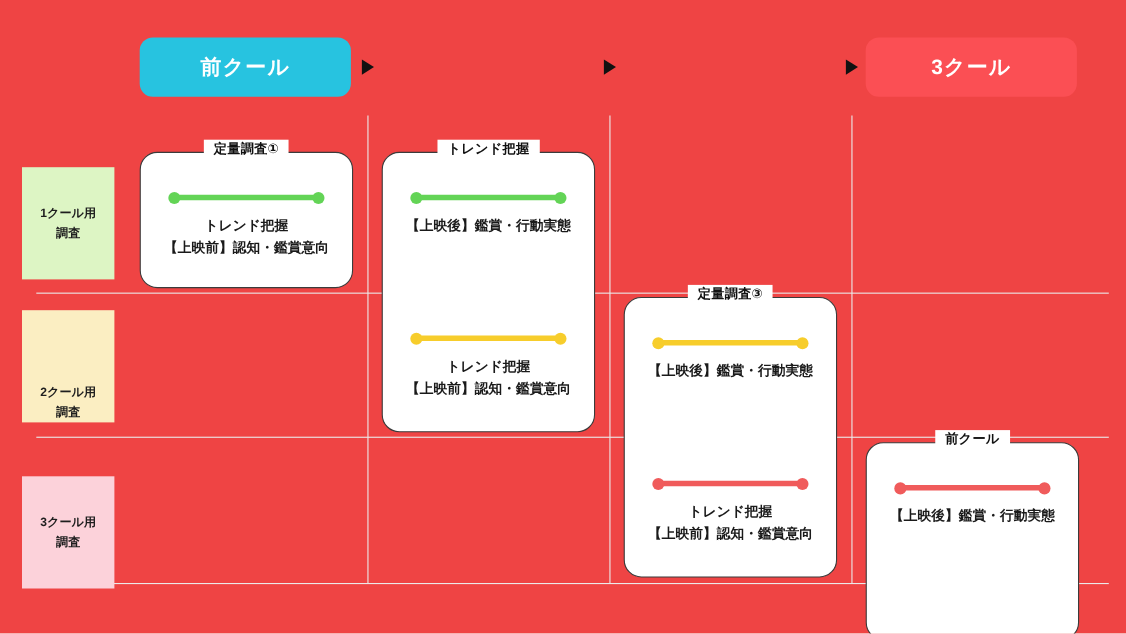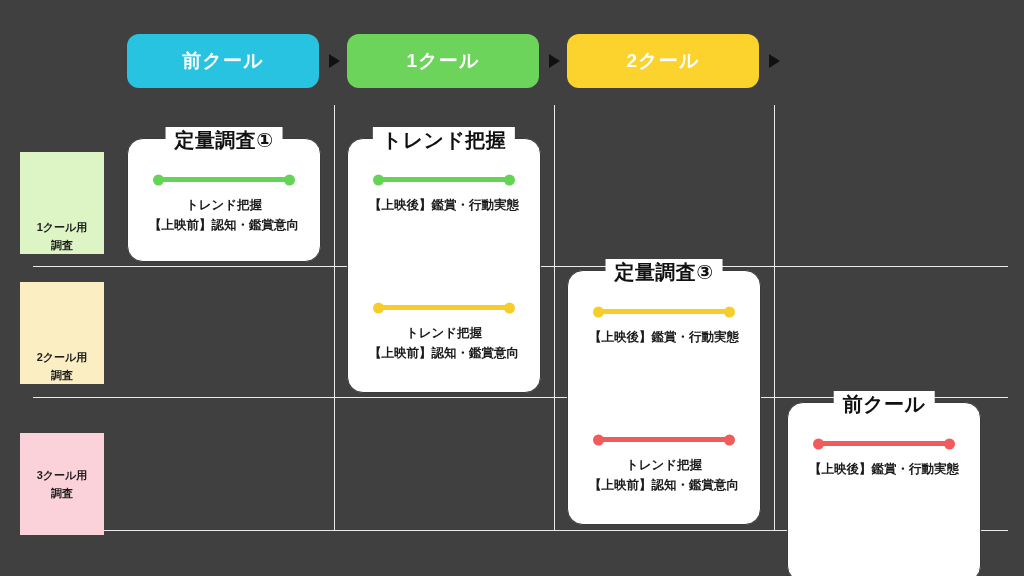--- a/index.html
+++ b/index.html
@@ -10,21 +10,21 @@
     height: 576px;
     overflow: hidden;
     background: #ffffff;
     font-family: "Liberation Sans", "DejaVu Sans", sans-serif;
   }
 
   #canvas {
     position: relative;
     width: 1024px;
     height: 576px;
-    background: #404040;
+    background: #ef4444;
   }
 
   
   .pill {
     position: absolute;
     height: 54px;
     border-radius: 12px;
     display: flex;
     align-items: center;
     justify-content: center;
@@ -84,21 +84,21 @@
     flex-direction: column;
     align-items: center;
     justify-content: center;
     font-size: 11px;
     font-weight: bold;
     color: #1e1e1e;
     line-height: 1.65;
     text-align: center;
     user-select: none;
   }
-  .rowtag-0 { top: 152px; height: 102px; background: #ddf5c4; justify-content: flex-end; }
+  .rowtag-0 { top: 152px; height: 102px; background: #ddf5c4; }
   .rowtag-1 { top: 282px; height: 102px; background: #fbeec2; justify-content: flex-end; }
   .rowtag-2 { top: 433px; height: 102px; background: #fcd2da; }
 
   
   .card {
     position: absolute;
     border: 1.6px solid #3b3b3b;
     border-radius: 16px;
     background: #ffffff;
   }
@@ -107,21 +107,21 @@
   .card-2 { left: 567px; top: 270px; width: 194px; height: 255px; }
   .card-3 { left: 787px; top: 402px; width: 194px; height: 180px; }
 
   .card-legend {
     position: absolute;
     top: -12px;
     left: 50%;
     transform: translateX(-50%);
     background: #ffffff;
     padding: 0 9px;
-    font-size: 20px;
+    font-size: 12px;
     font-weight: bold;
     color: #111111;
     white-space: nowrap;
     letter-spacing: 0.02em;
     user-select: none;
   }
 
   .card-body {
     position: absolute;
     inset: 0;
@@ -176,30 +176,27 @@
 </head>
 <body>
 
 <div id="canvas">
 
   <div class="pill pill-0">
     <span>前クール</span>
   </div>
   <div class="arrow arrow-0"></div>
 
-  <div class="pill pill-1">
-    <span>1クール</span>
-  </div>
   <div class="arrow arrow-1"></div>
 
-  <div class="pill pill-2">
-    <span>2クール</span>
-  </div>
   <div class="arrow arrow-2"></div>
 
+  <div class="pill pill-3">
+    <span>3クール</span>
+  </div>
 
   <div class="hrule hrule-0"></div>
   <div class="hrule hrule-1"></div>
   <div class="hrule hrule-2"></div>
   <div class="vrule vrule-0"></div>
   <div class="vrule vrule-1"></div>
   <div class="vrule vrule-2"></div>
 
   <div class="rowtag rowtag-0">
     <span>1クール用</span>

